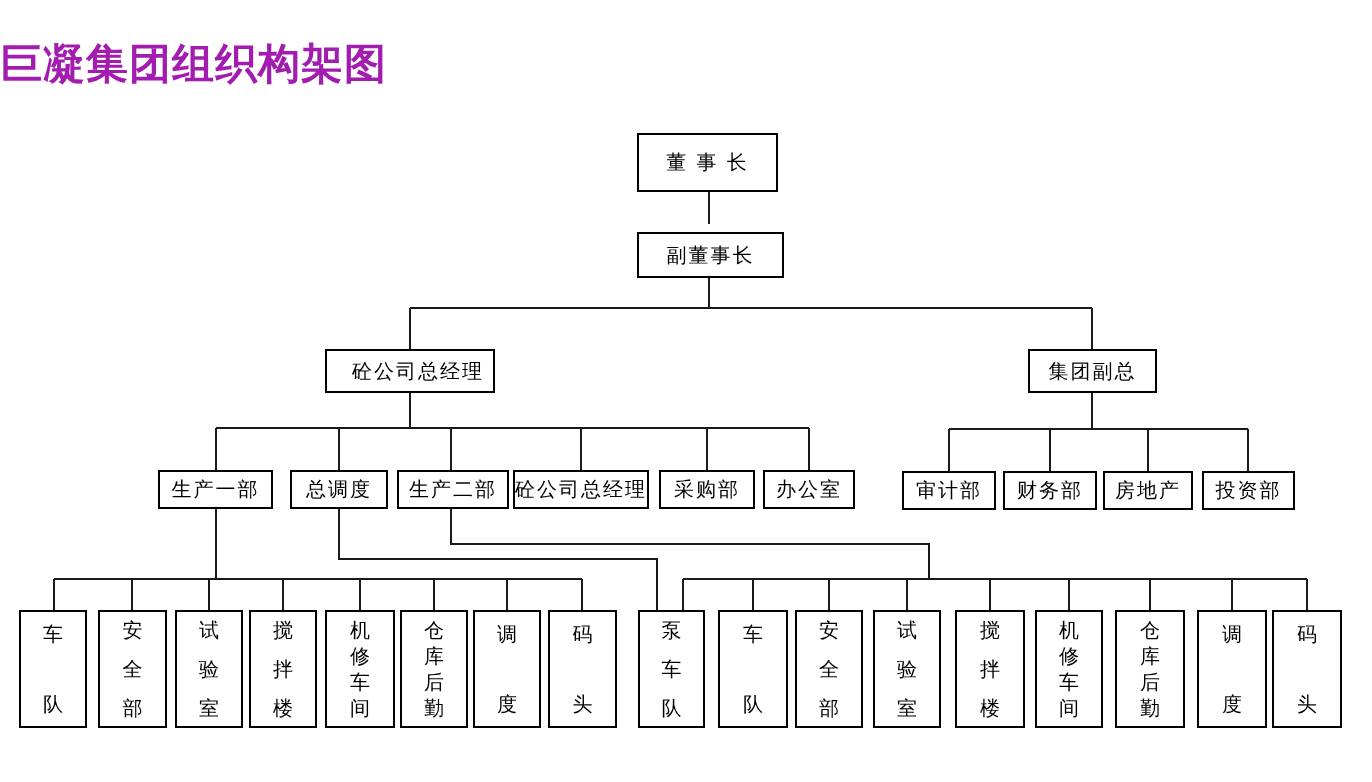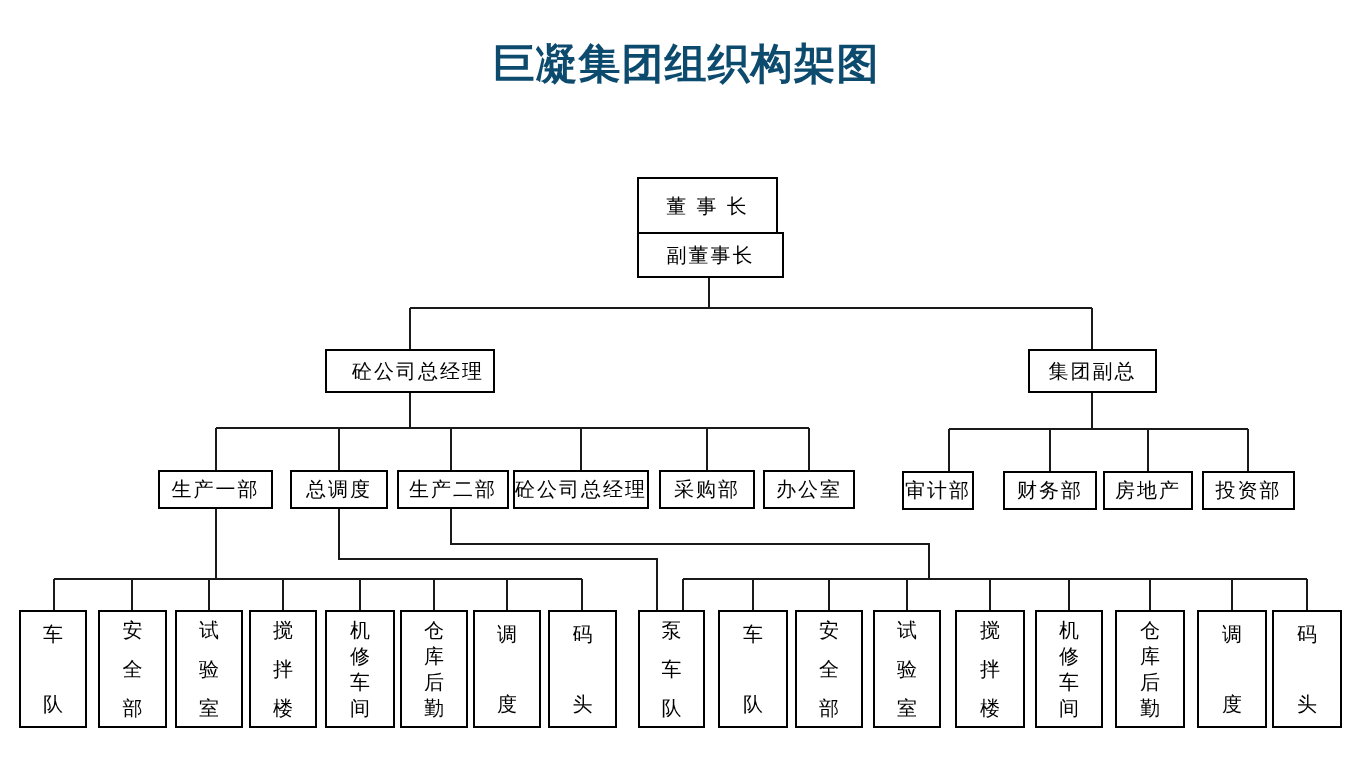--- a/index.html
+++ b/index.html
@@ -5,22 +5,21 @@
   html,body{margin:0;padding:0;background:#fff;}
   #canvas{
     position:relative;
     width:1372px;height:782px;
     background:#ffffff;
     font-family:"DejaVu Serif","Liberation Serif",serif;
     overflow:hidden;
   }
   #chart-title{
     position:absolute;left:0;top:36px;width:1372px;
-    text-align:center;
-    font-size:42px;font-weight:bold;color:#0c4a6e;
+    font-size:42px;font-weight:bold;color:#a21caf;
     letter-spacing:1px;
   }
   #connector-svg{position:absolute;left:0;top:0;}
   .node{
     position:absolute;
     box-sizing:border-box;
     border:2px solid #000;
     background:#fff;
     display:flex;align-items:center;justify-content:center;
     color:#000;
@@ -84,21 +83,21 @@
     <line x1="753" y1="579" x2="753" y2="612"></line>
     <line x1="829" y1="579" x2="829" y2="612"></line>
     <line x1="907" y1="579" x2="907" y2="612"></line>
     <line x1="990" y1="579" x2="990" y2="612"></line>
     <line x1="1069" y1="579" x2="1069" y2="612"></line>
     <line x1="1150" y1="579" x2="1150" y2="612"></line>
     <line x1="1232" y1="579" x2="1232" y2="612"></line>
     <line x1="1307" y1="579" x2="1307" y2="612"></line>
   </svg>
 
-  <div class="node" style="left:637px;top:133px;width:141px;height:59px;margin-top:44px;">
+  <div class="node" style="left:637px;top:133px;width:141px;height:59px;">
     <span class="lbl">董 事 长</span>
   </div>
   <div class="node" style="left:637px;top:224px;width:147px;height:46px;margin-top:8px;">
     <span class="lbl">副董事长</span>
   </div>
 
   <div class="node" style="left:325px;top:349px;width:170px;height:44px;padding-left:16px;">
     <span class="lbl">砼公司总经理</span>
   </div>
   <div class="node" style="left:1028px;top:349px;width:129px;height:44px;">
@@ -117,21 +116,21 @@
   <div class="node" style="left:513px;top:470px;width:136px;height:39px;">
     <span class="lbl">砼公司总经理</span>
   </div>
   <div class="node" style="left:659px;top:470px;width:96px;height:39px;">
     <span class="lbl">采购部</span>
   </div>
   <div class="node" style="left:763px;top:470px;width:92px;height:39px;">
     <span class="lbl">办公室</span>
   </div>
 
-  <div class="node" style="left:902px;top:471px;width:72px;height:39px;">
+  <div class="node" style="left:902px;top:471px;width:94px;height:39px;">
     <span class="lbl">审计部</span>
   </div>
   <div class="node" style="left:1003px;top:471px;width:94px;height:39px;">
     <span class="lbl">财务部</span>
   </div>
   <div class="node" style="left:1103px;top:471px;width:90px;height:39px;">
     <span class="lbl">房地产</span>
   </div>
   <div class="node" style="left:1202px;top:471px;width:93px;height:39px;">
     <span class="lbl">投资部</span>

